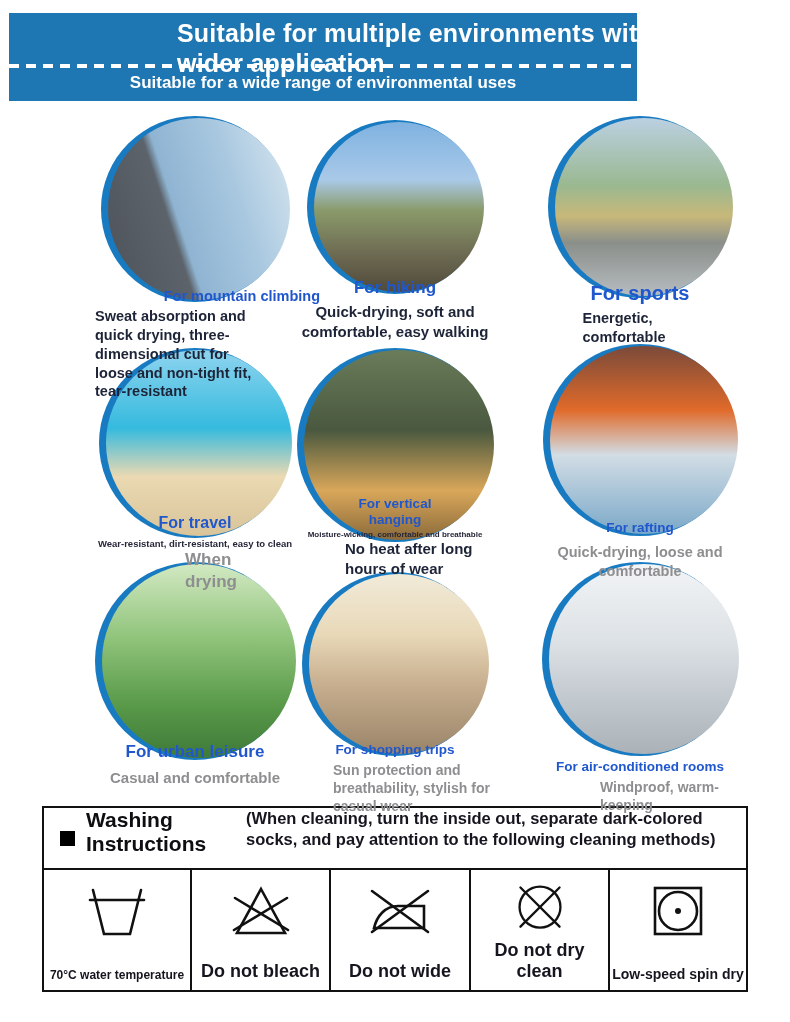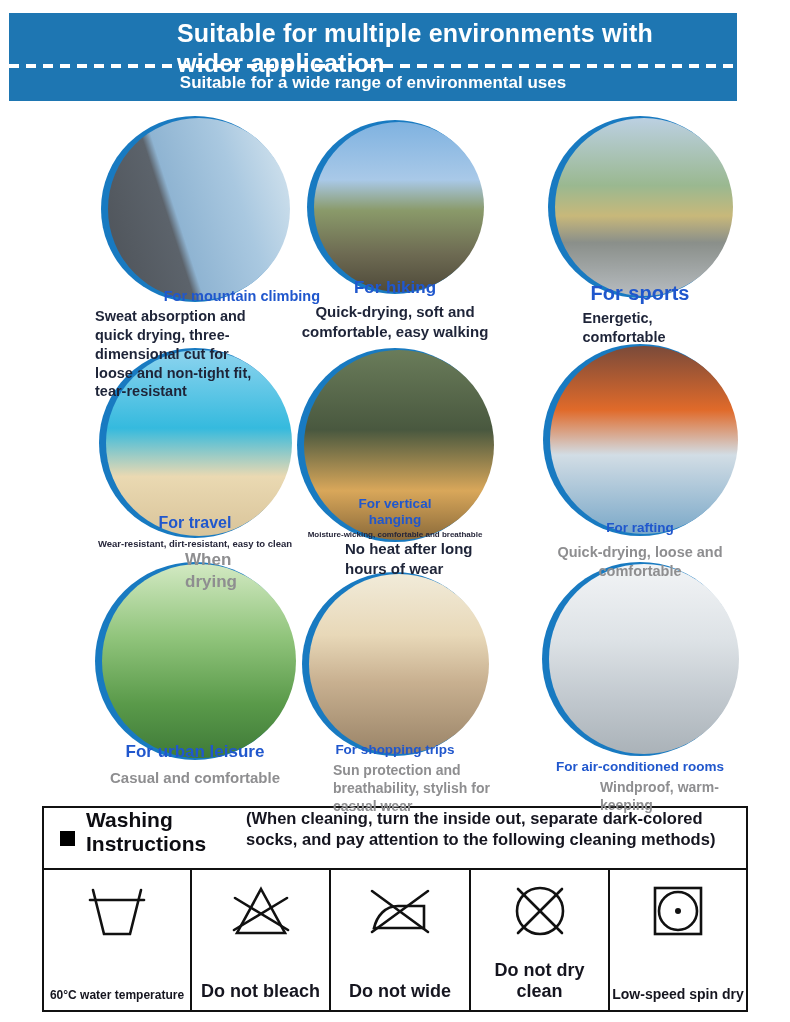--- a/index.html
+++ b/index.html
@@ -1,21 +1,21 @@
 <!DOCTYPE html>
 <html><head>
 <meta charset="utf-8">
 <style>
   * { box-sizing: border-box; margin: 0; padding: 0; }
   html,body { width:790px; height:1022px; background:#fff;
     font-family:"Liberation Sans","DejaVu Sans",sans-serif; }
   #page { position:relative; width:790px; height:1022px; overflow:hidden; background:#fff; }
 
   
-  .banner { position:absolute; left:9px; top:13px; width:728px; height:88px; background:#1e76b2; }
+  .banner { position:absolute; left:9px; top:13px; width:628px; height:88px; background:#1e76b2; }
   .banner-title { position:absolute; left:168px; top:6px; width:505px; color:#fff;
     font-size:25px; font-weight:bold; line-height:1.18; letter-spacing:.2px; }
   .banner-dashes { position:absolute; left:0; top:51px; width:100%; height:4px;
     background:repeating-linear-gradient(90deg,#fff 0 10px,transparent 10px 17px); }
   .banner-sub { position:absolute; left:0; top:60px; width:100%; text-align:center;
     color:#fff; font-size:17px; font-weight:600; }
 
   
   .card { position:absolute; width:250px; }
   .ring { position:relative; width:calc(var(--d) + 6px); height:calc(var(--d) + 4px);
@@ -69,21 +69,21 @@
   .img-office   { background:linear-gradient(180deg,#f2f4f6 0%,#dde2e6 40%,#c2c9cf 70%,#aab2b8 100%); }
 
   
   .wash { position:absolute; left:42px; top:806px; width:706px; border:2px solid #111; background:#fff; }
   .wash-head { display:flex; align-items:flex-start; height:62px; border-bottom:2px solid #111; }
   .wash-title-wrap { display:flex; align-items:center; margin-left:16px; width:176px; flex:0 0 auto; }
   .bullet { width:15px; height:15px; background:#000; margin:14px 11px 0 0; flex:0 0 auto; }
   .wash-title { font-size:21px; font-weight:bold; width:140px; line-height:1.12; color:#0d0d12; }
   .wash-note { font-size:16.5px; font-weight:bold; width:505px; margin-left:10px; line-height:1.25; color:#15151f; }
   .wash-cells { display:grid; grid-template-columns:148px 139px 140px 139px 1fr; }
-  .wash-cell { height:140px; border-right:2px solid #111; display:flex; flex-direction:column;
+  .wash-cell { height:120px; border-right:2px solid #111; display:flex; flex-direction:column;
     align-items:center; padding:6px 2px 8px; }
   .wash-cell:last-child { border-right:none; }
   .wash-cell svg { display:block; }
   .wash-label { margin-top:auto; font-weight:bold; color:#15151f; text-align:center; }
   .lbl-sm { font-size:12px; }
   .lbl-lg { font-size:18px; }
   .lbl-md { font-size:14px; }
   svg .stk { stroke:#111; stroke-width:2.6; fill:none; stroke-linecap:round; }
 </style>
 </head>
@@ -179,21 +179,21 @@
       </div>
       <div class="wash-note">(When cleaning, turn the inside out, separate dark-colored socks, and pay attention to the following cleaning methods)</div>
     </div>
     <div class="wash-cells">
 
       <div class="wash-cell">
         <svg width="72" height="72" viewBox="0 0 72 72">
           <path class="stk" d="M12 14 L23 58 L49 58 L60 14"></path>
           <line class="stk" x1="9" y1="24" x2="63" y2="24"></line>
         </svg>
-        <div class="wash-label lbl-sm">60°C water temperature</div>
+        <div class="wash-label lbl-sm">70°C water temperature</div>
       </div>
 
       <div class="wash-cell">
         <svg width="72" height="72" viewBox="0 0 72 72">
           <path class="stk" d="M36 13 L60 57 L12 57 Z"></path>
           <line class="stk" x1="10" y1="22" x2="63" y2="54"></line>
           <line class="stk" x1="62" y1="22" x2="9" y2="54"></line>
         </svg>
         <div class="wash-label lbl-lg">Do not bleach</div>
       </div>

